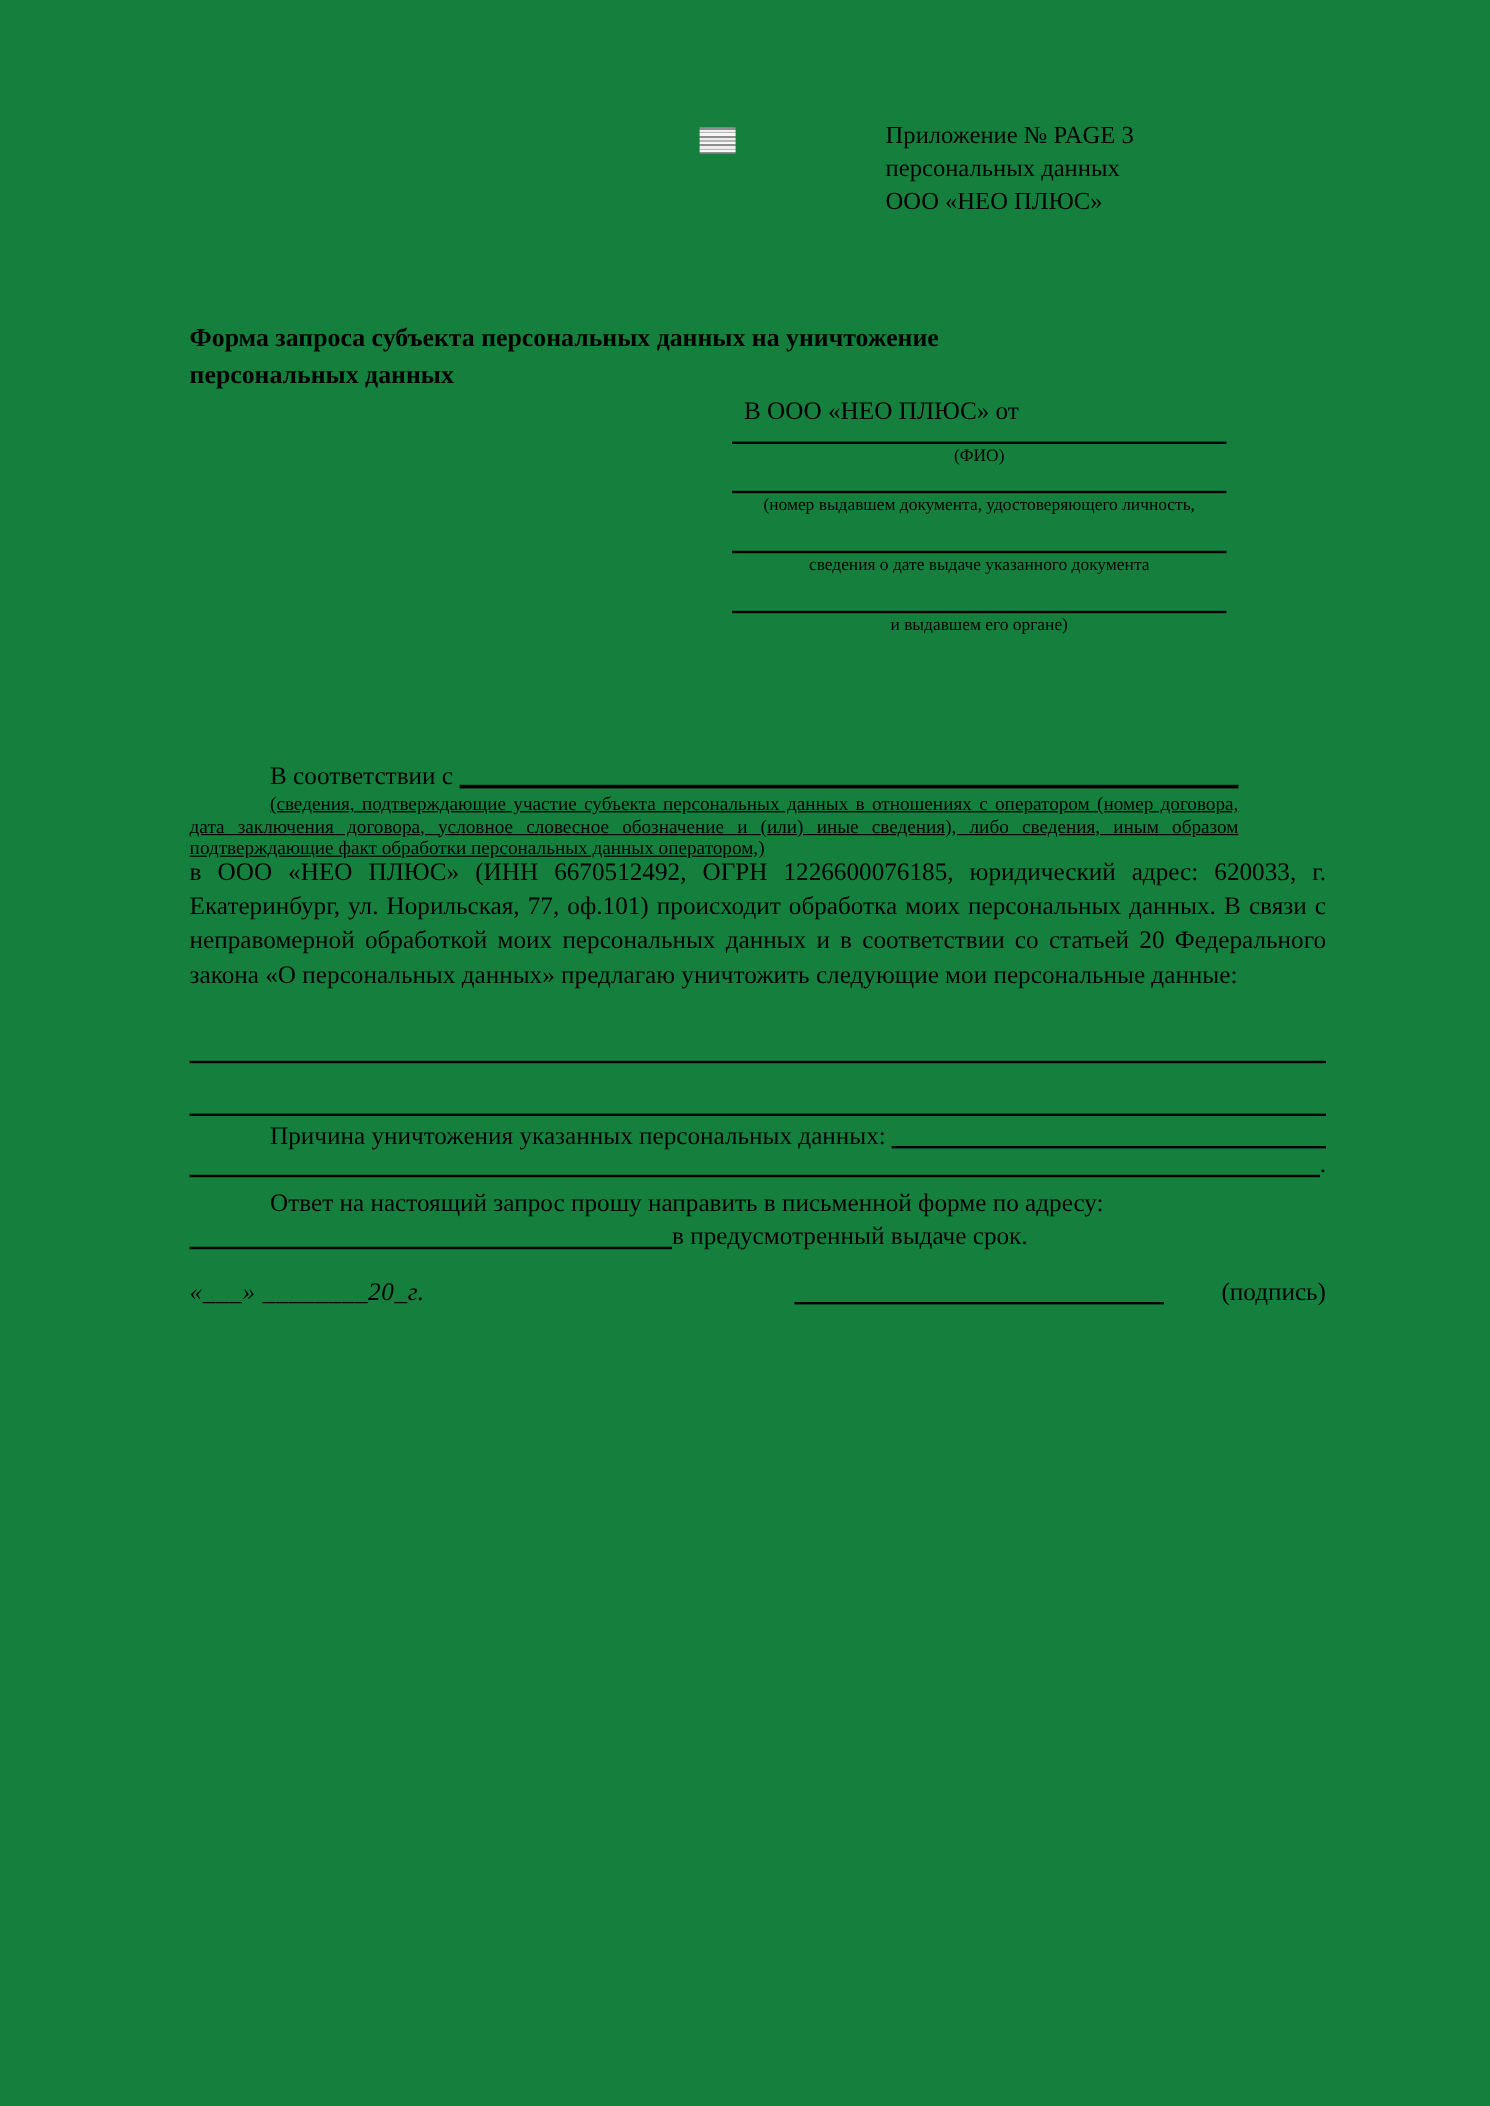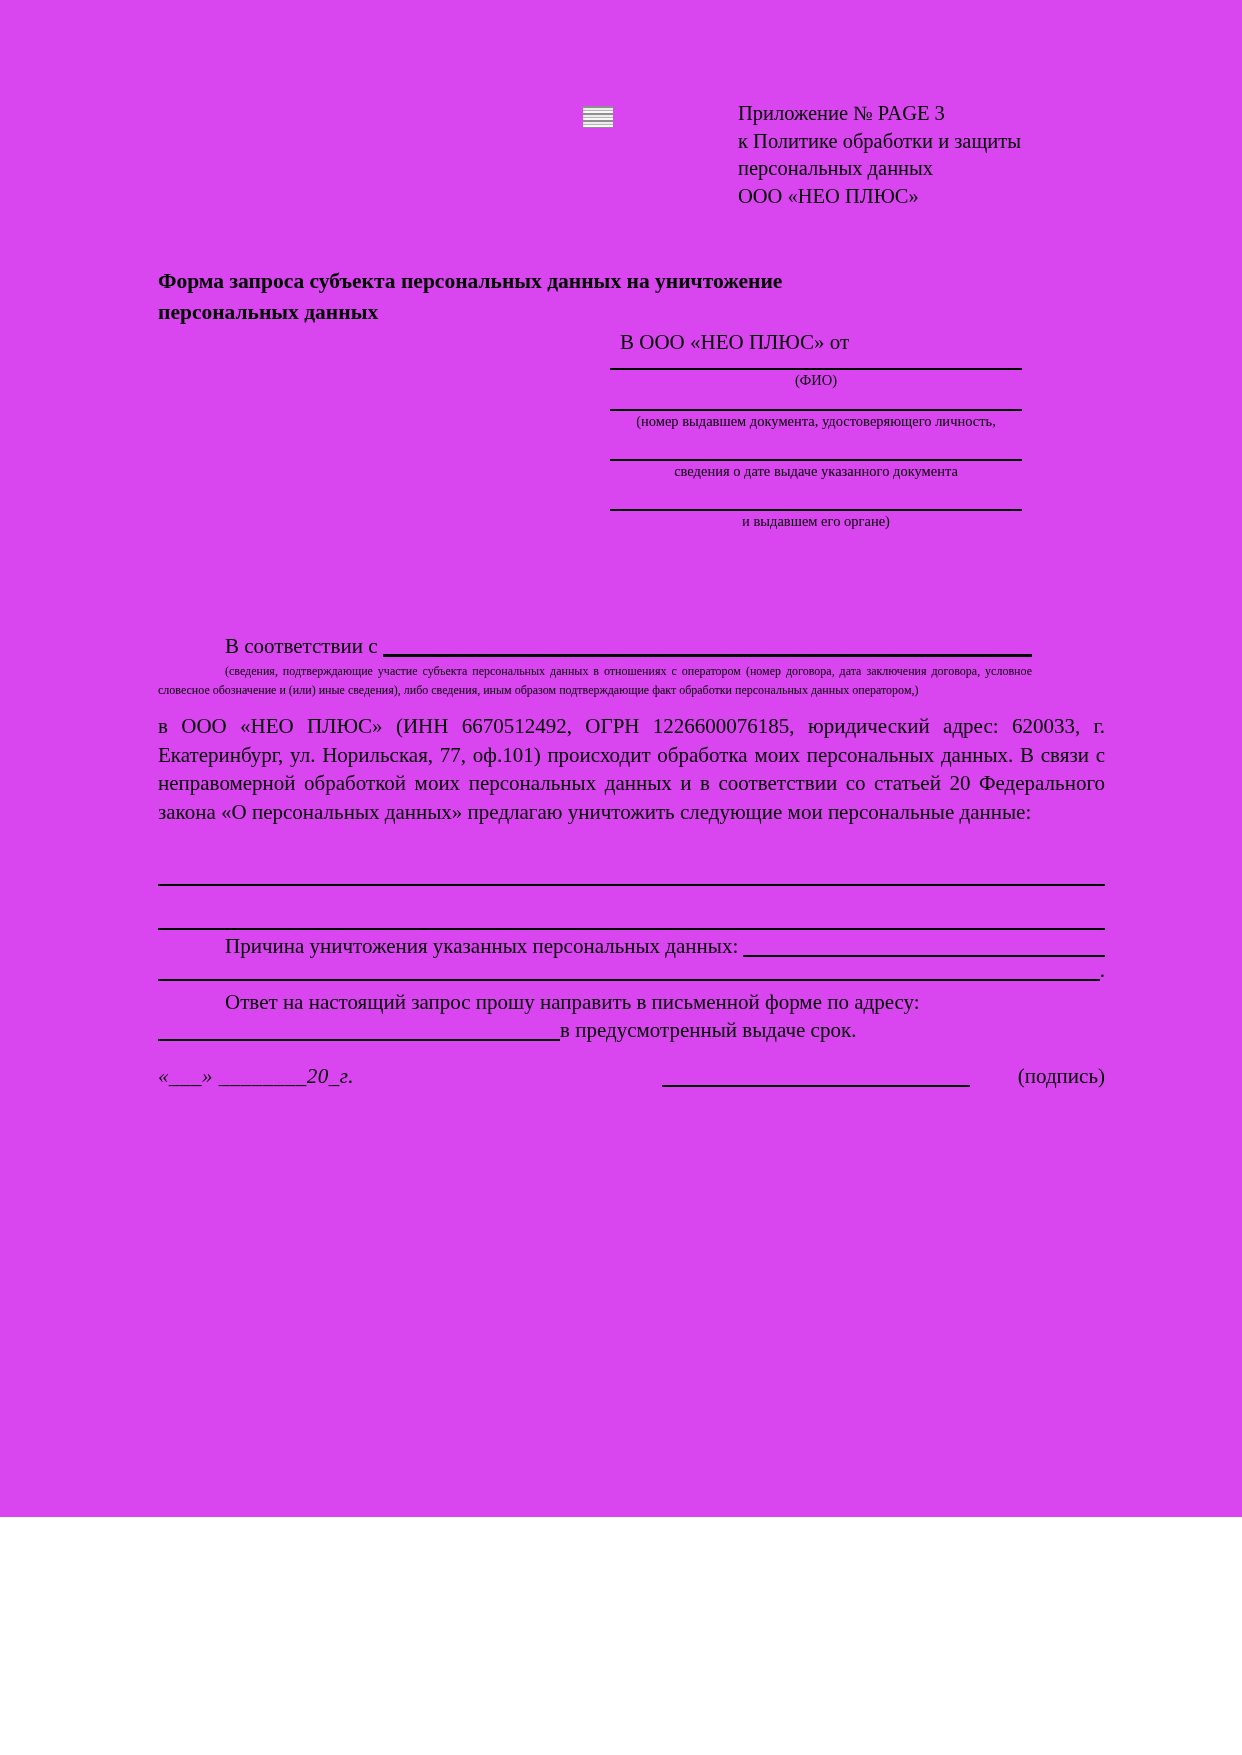--- a/index.html
+++ b/index.html
@@ -3,22 +3,22 @@
 <meta charset="utf-8">
 <style>
   html, body {
     margin: 0;
     padding: 0;
     background: #ffffff;
   }
   .page {
     position: relative;
     width: 1242px;
-    height: 1517px;
-    background: #d946ef;
+    height: 1755px;
+    background: #15803d;
     color: #000000;
     font-family: "Liberation Serif", serif;
     font-size: 21px;
     overflow: hidden;
   }
   .abs { position: absolute; }
 
   
   .embed-icon {
     left: 583px; top: 106px;
@@ -62,23 +62,24 @@
   }
   .accordance .label { margin-left: 67px; line-height: 28px; white-space: pre; }
   .fill {
     flex: 1 1 auto;
     border-bottom: 3px solid #000;
     margin-bottom: 3px;
   }
 
   .fineprint {
     left: 158px; top: 662px; width: 874px;
-    font-size: 12px; line-height: 18.5px;
+    font-size: 16px; line-height: 18.5px;
     text-align: justify;
     text-indent: 67px;
+    text-decoration: underline;
   }
 
   .body-par {
     left: 158px; top: 712px; width: 947px;
     line-height: 28.5px;
     text-align: justify;
   }
 
   .full-blank {
     left: 158px; width: 947px; height: 0;
@@ -117,21 +118,20 @@
 </style>
 </head>
 <body>
 
 <div class="page">
 
   <div class="abs embed-icon"></div>
 
   <div class="abs header-block">
     <div>Приложение №  PAGE 3</div>
-    <div>к Политике обработки и защиты</div>
     <div>персональных данных</div>
     <div>ООО «НЕО ПЛЮС»</div>
   </div>
 
   <div class="abs title">
     <div>Форма запроса субъекта персональных данных на уничтожение</div>
     <div>персональных данных</div>
   </div>
 
   <div class="abs addressee">В ООО «НЕО ПЛЮС» от</div>

